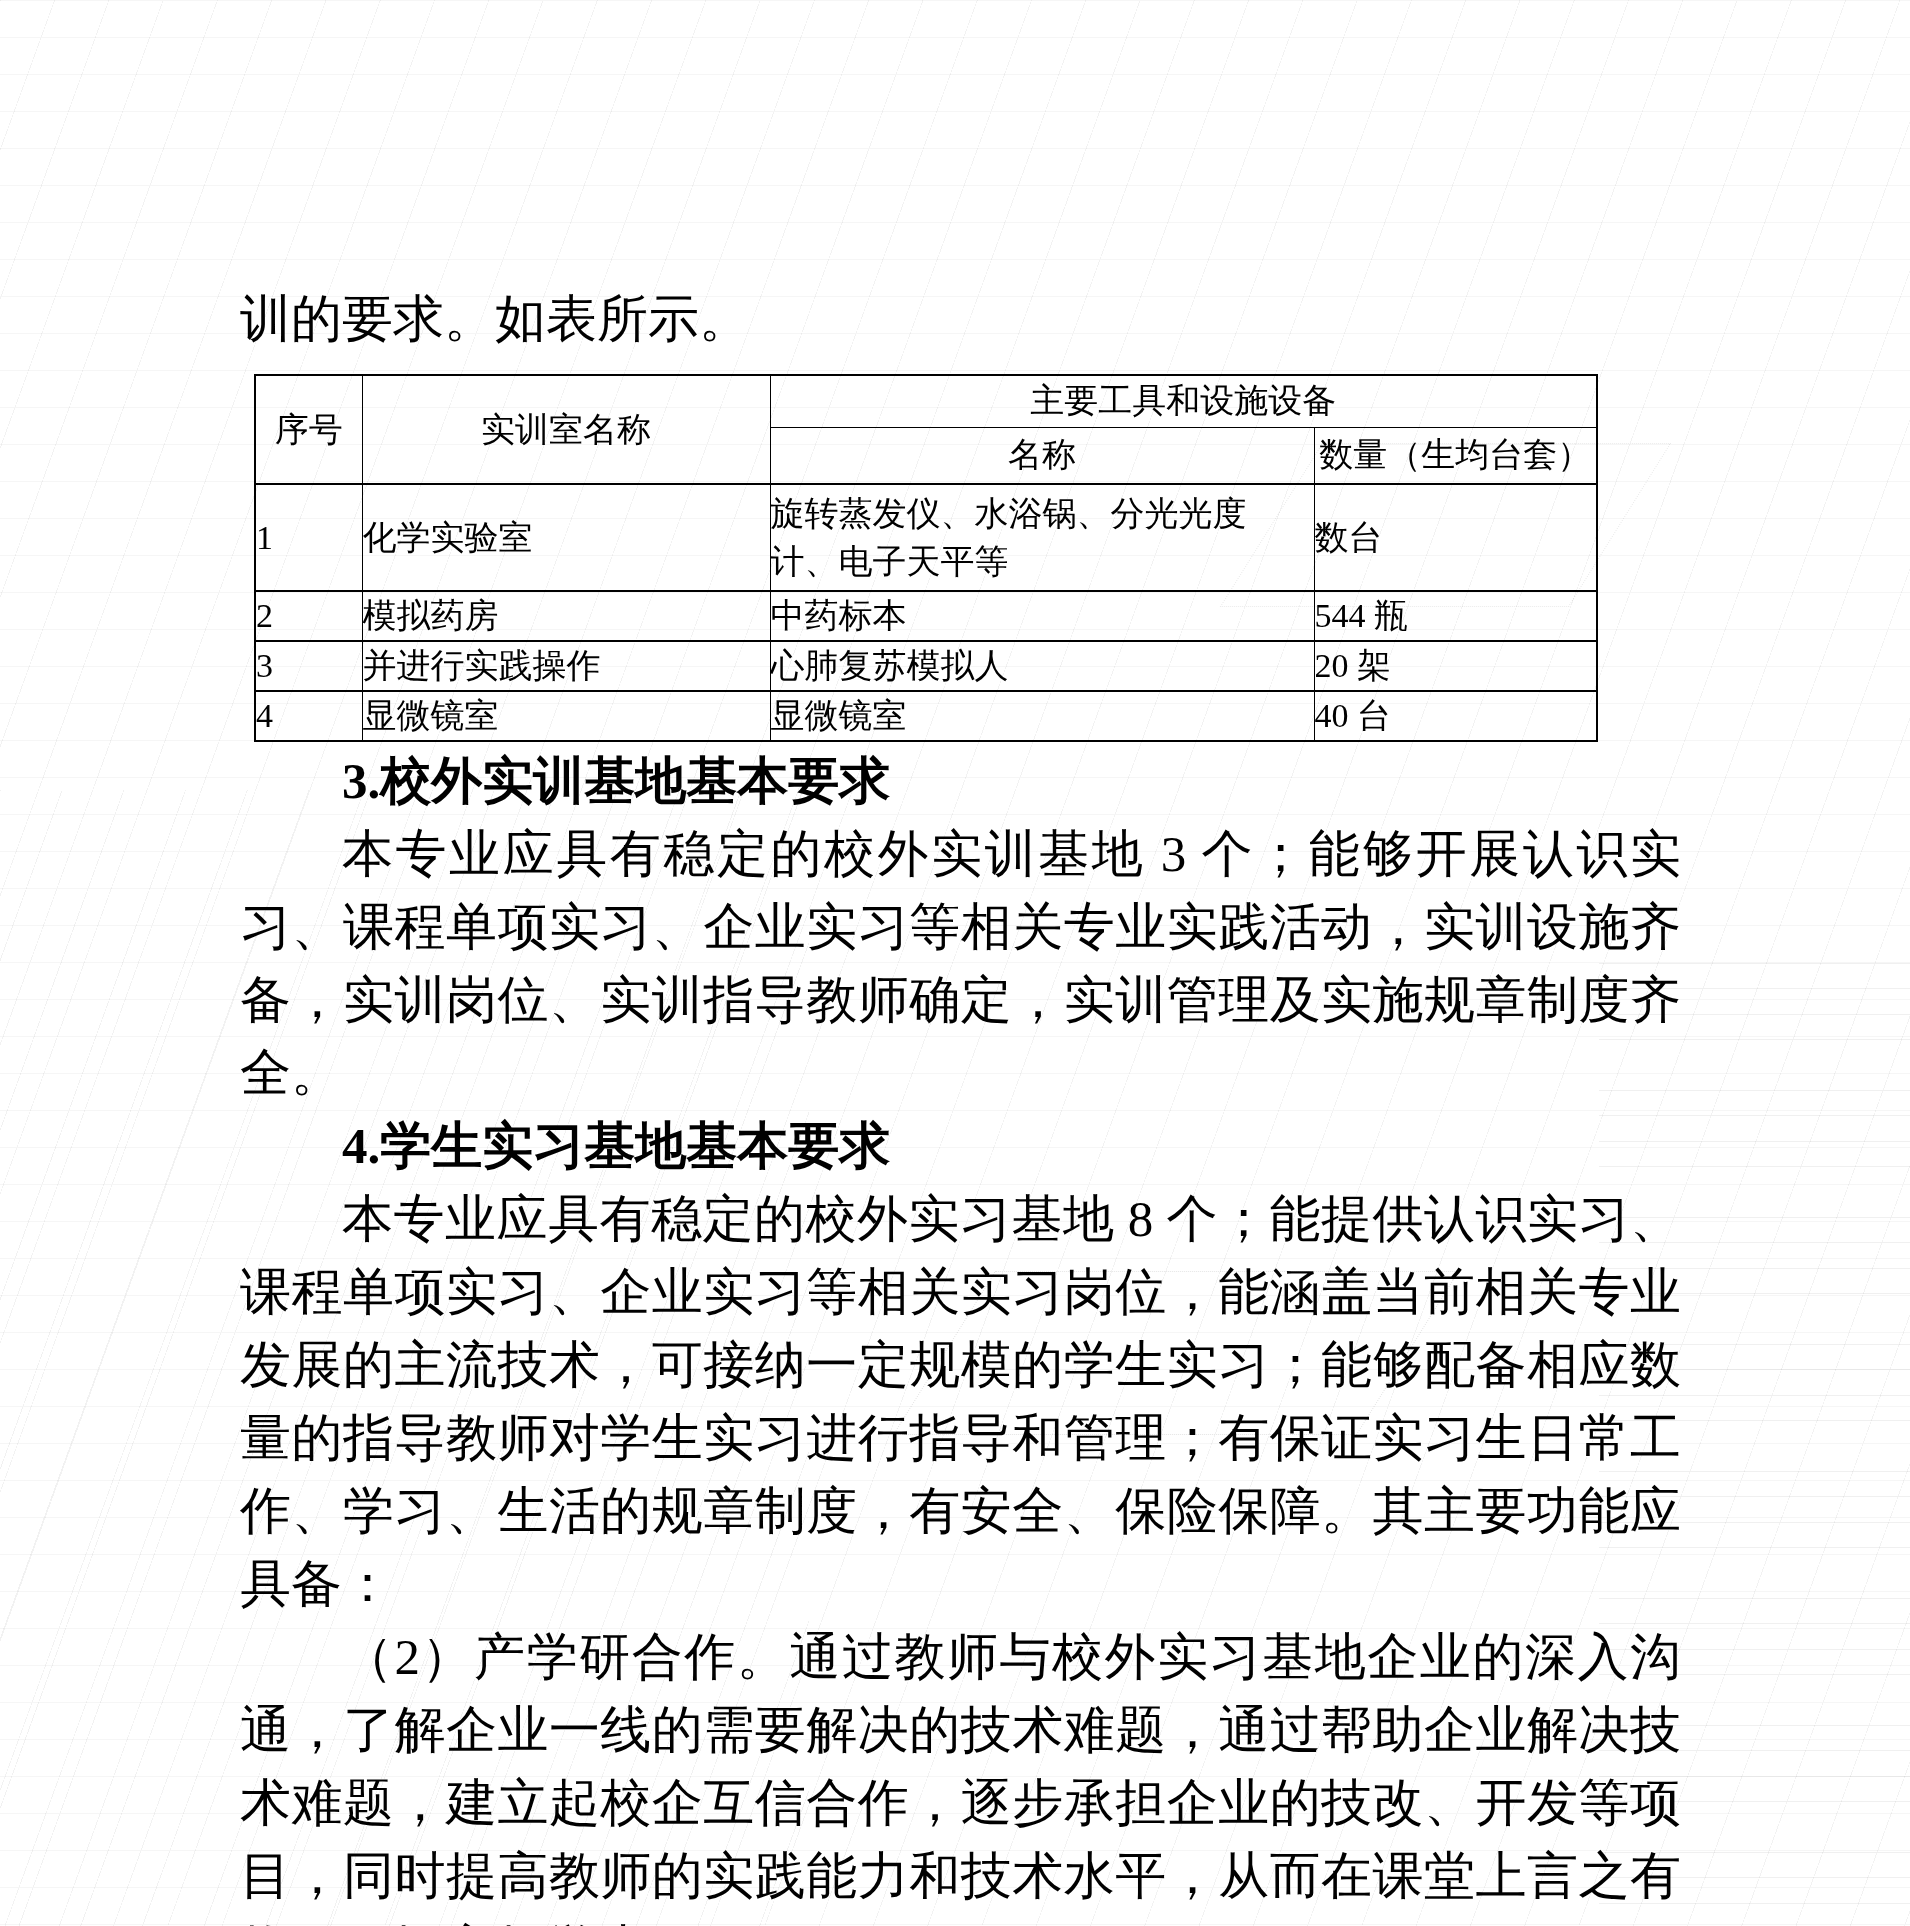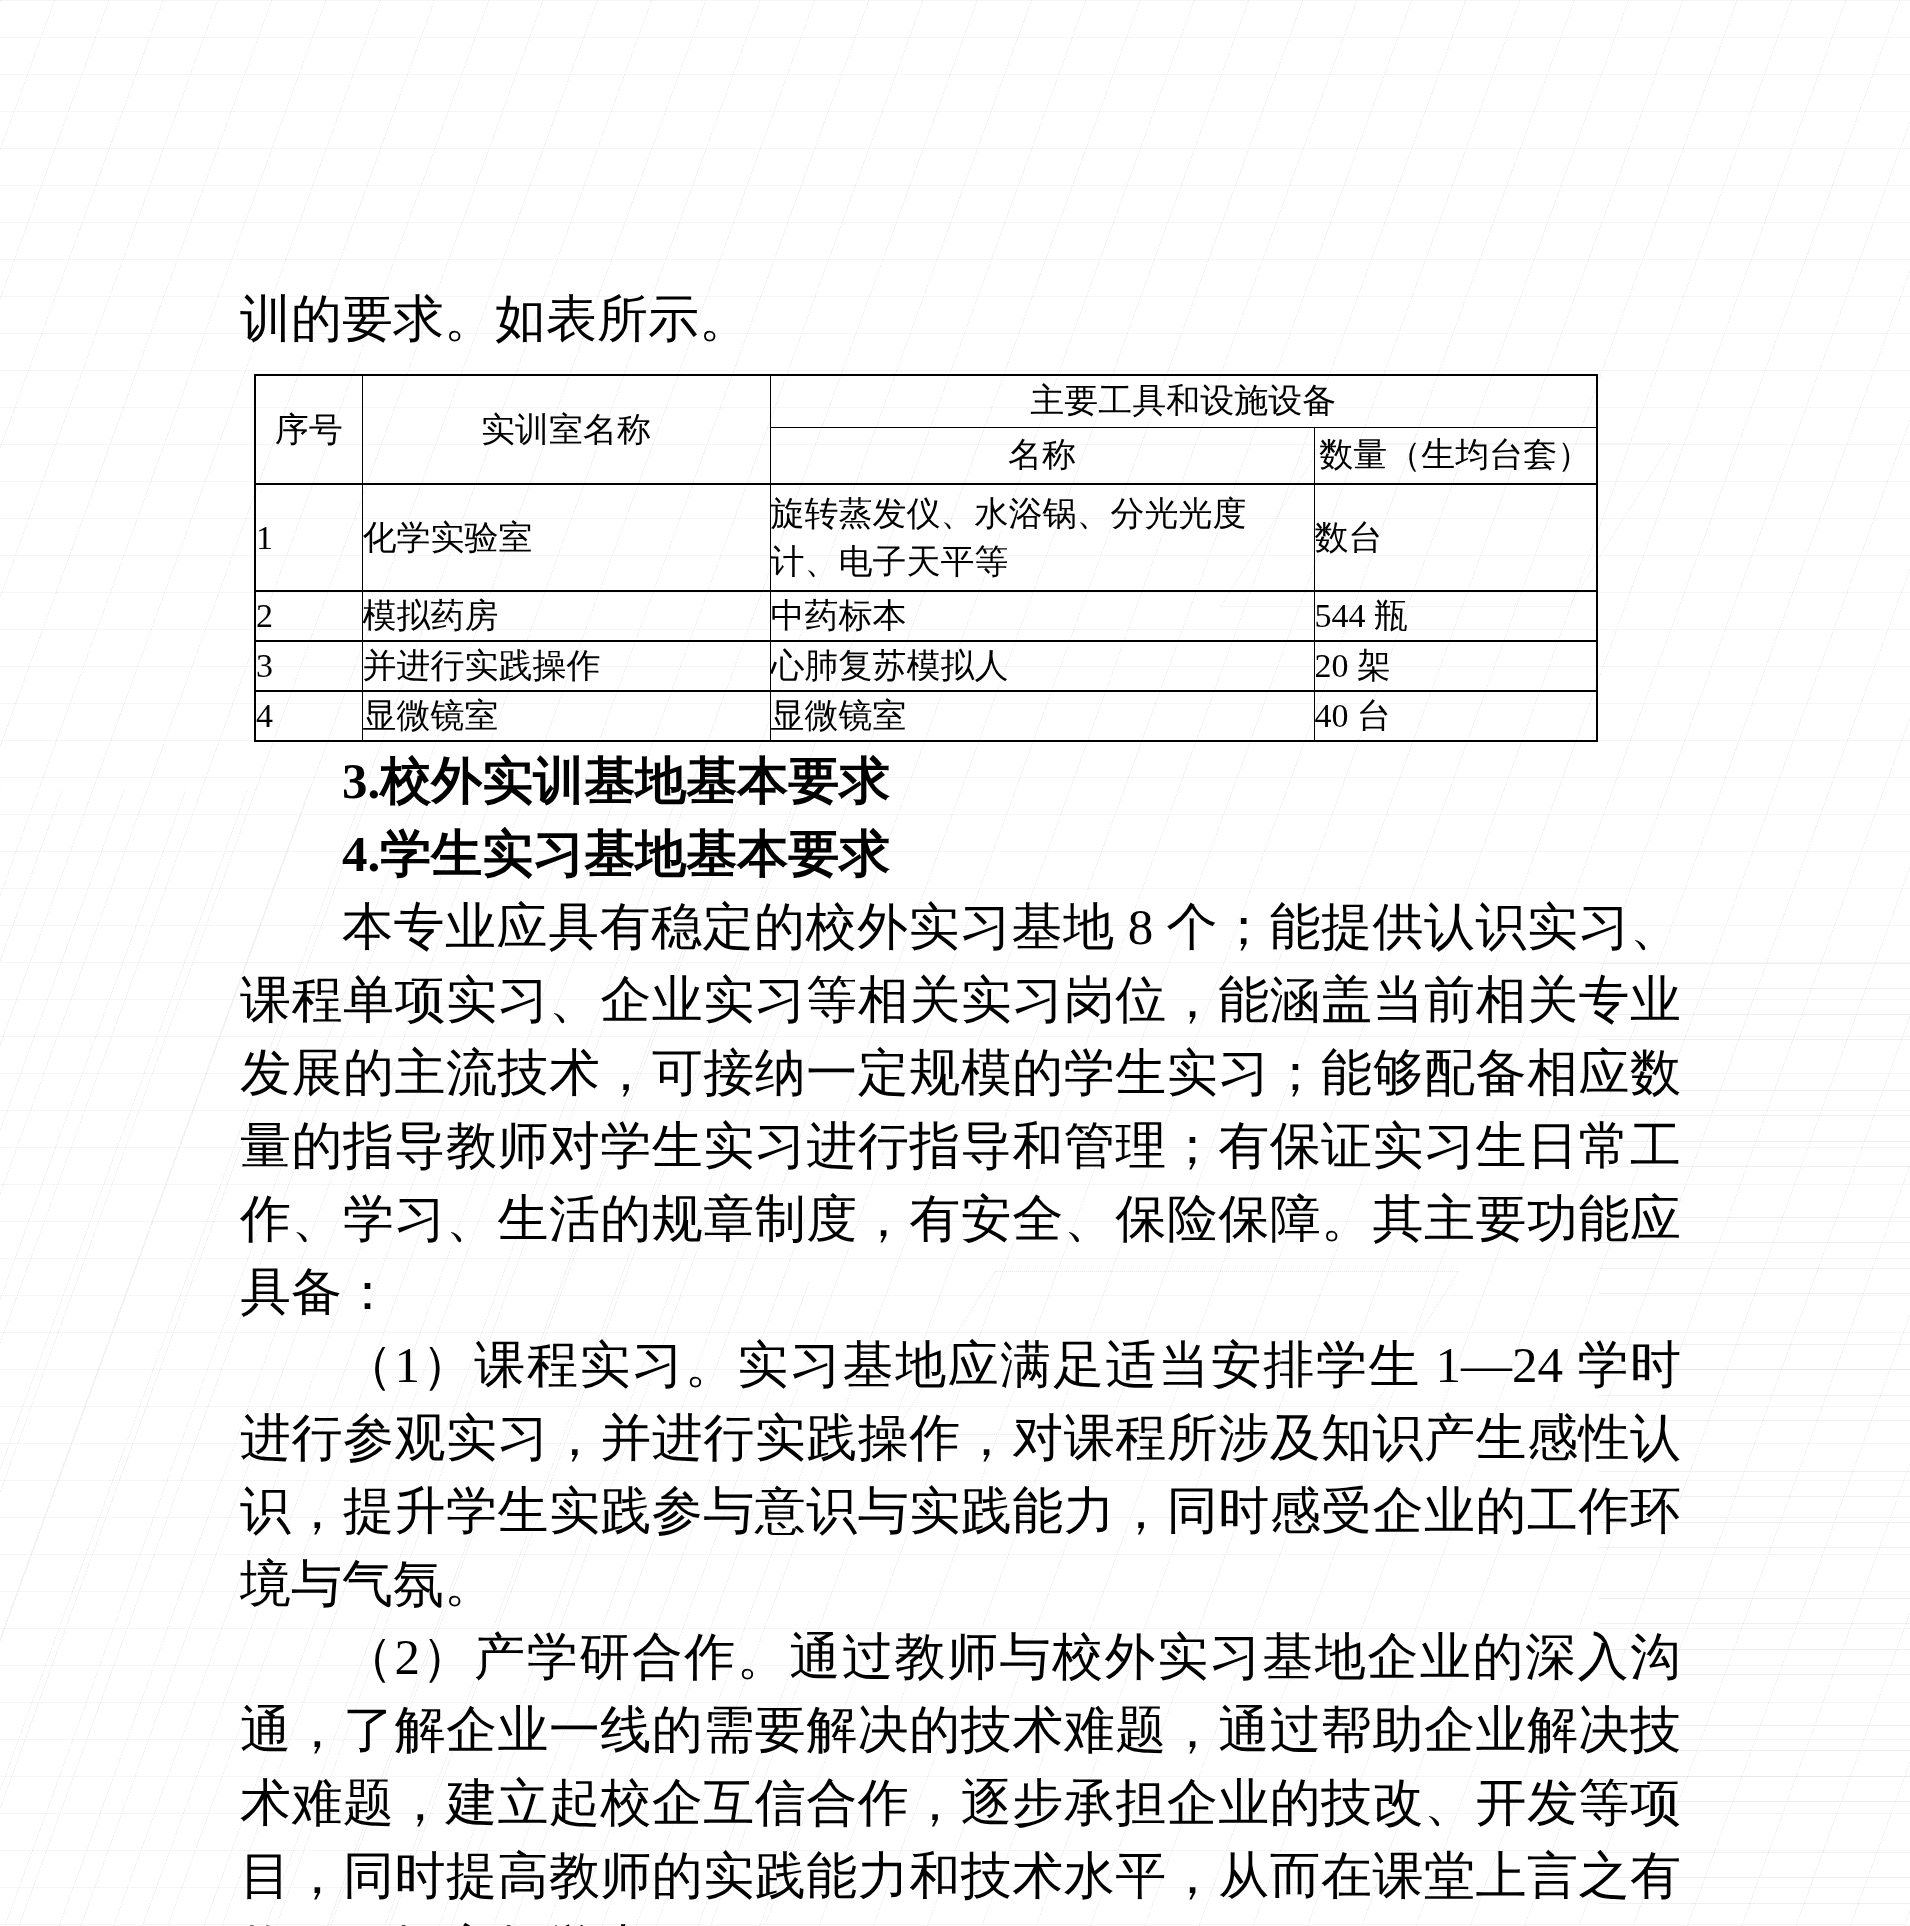--- a/index.html
+++ b/index.html
@@ -103,19 +103,19 @@
       <td class="lft">4</td>
       <td class="lft">显微镜室</td>
       <td class="lft">显微镜室</td>
       <td class="lft">40 台</td>
     </tr>
   </tbody>
 </table>
 
 <div class="flow">
   <h3>3.校外实训基地基本要求</h3>
+  <p>本专业应具有稳定的校外实训基地 3 个；能够开展认识实习、课程单项实习、企业实习等相关专业实践活动，实训设施齐备，实训岗位、实训指导教师确定，实训管理及实施规章制度齐全。</p>
   <h3>4.学生实习基地基本要求</h3>
   <p>本专业应具有稳定的校外实习基地 8 个；能提供认识实习、课程单项实习、企业实习等相关实习岗位，能涵盖当前相关专业发展的主流技术，可接纳一定规模的学生实习；能够配备相应数量的指导教师对学生实习进行指导和管理；有保证实习生日常工作、学习、生活的规章制度，有安全、保险保障。其主要功能应具备：</p>
-  <p>（1）课程实习。实习基地应满足适当安排学生 1—24 学时进行参观实习，并进行实践操作，对课程所涉及知识产生感性认识，提升学生实践参与意识与实践能力，同时感受企业的工作环境与气氛。</p>
   <p>（2）产学研合作。通过教师与校外实习基地企业的深入沟通，了解企业一线的需要解决的技术难题，通过帮助企业解决技术难题，建立起校企互信合作，逐步承担企业的技改、开发等项目，同时提高教师的实践能力和技术水平，从而在课堂上言之有物，　提高教学水平。</p>
 
 </div>
 
 
 </body></html>

